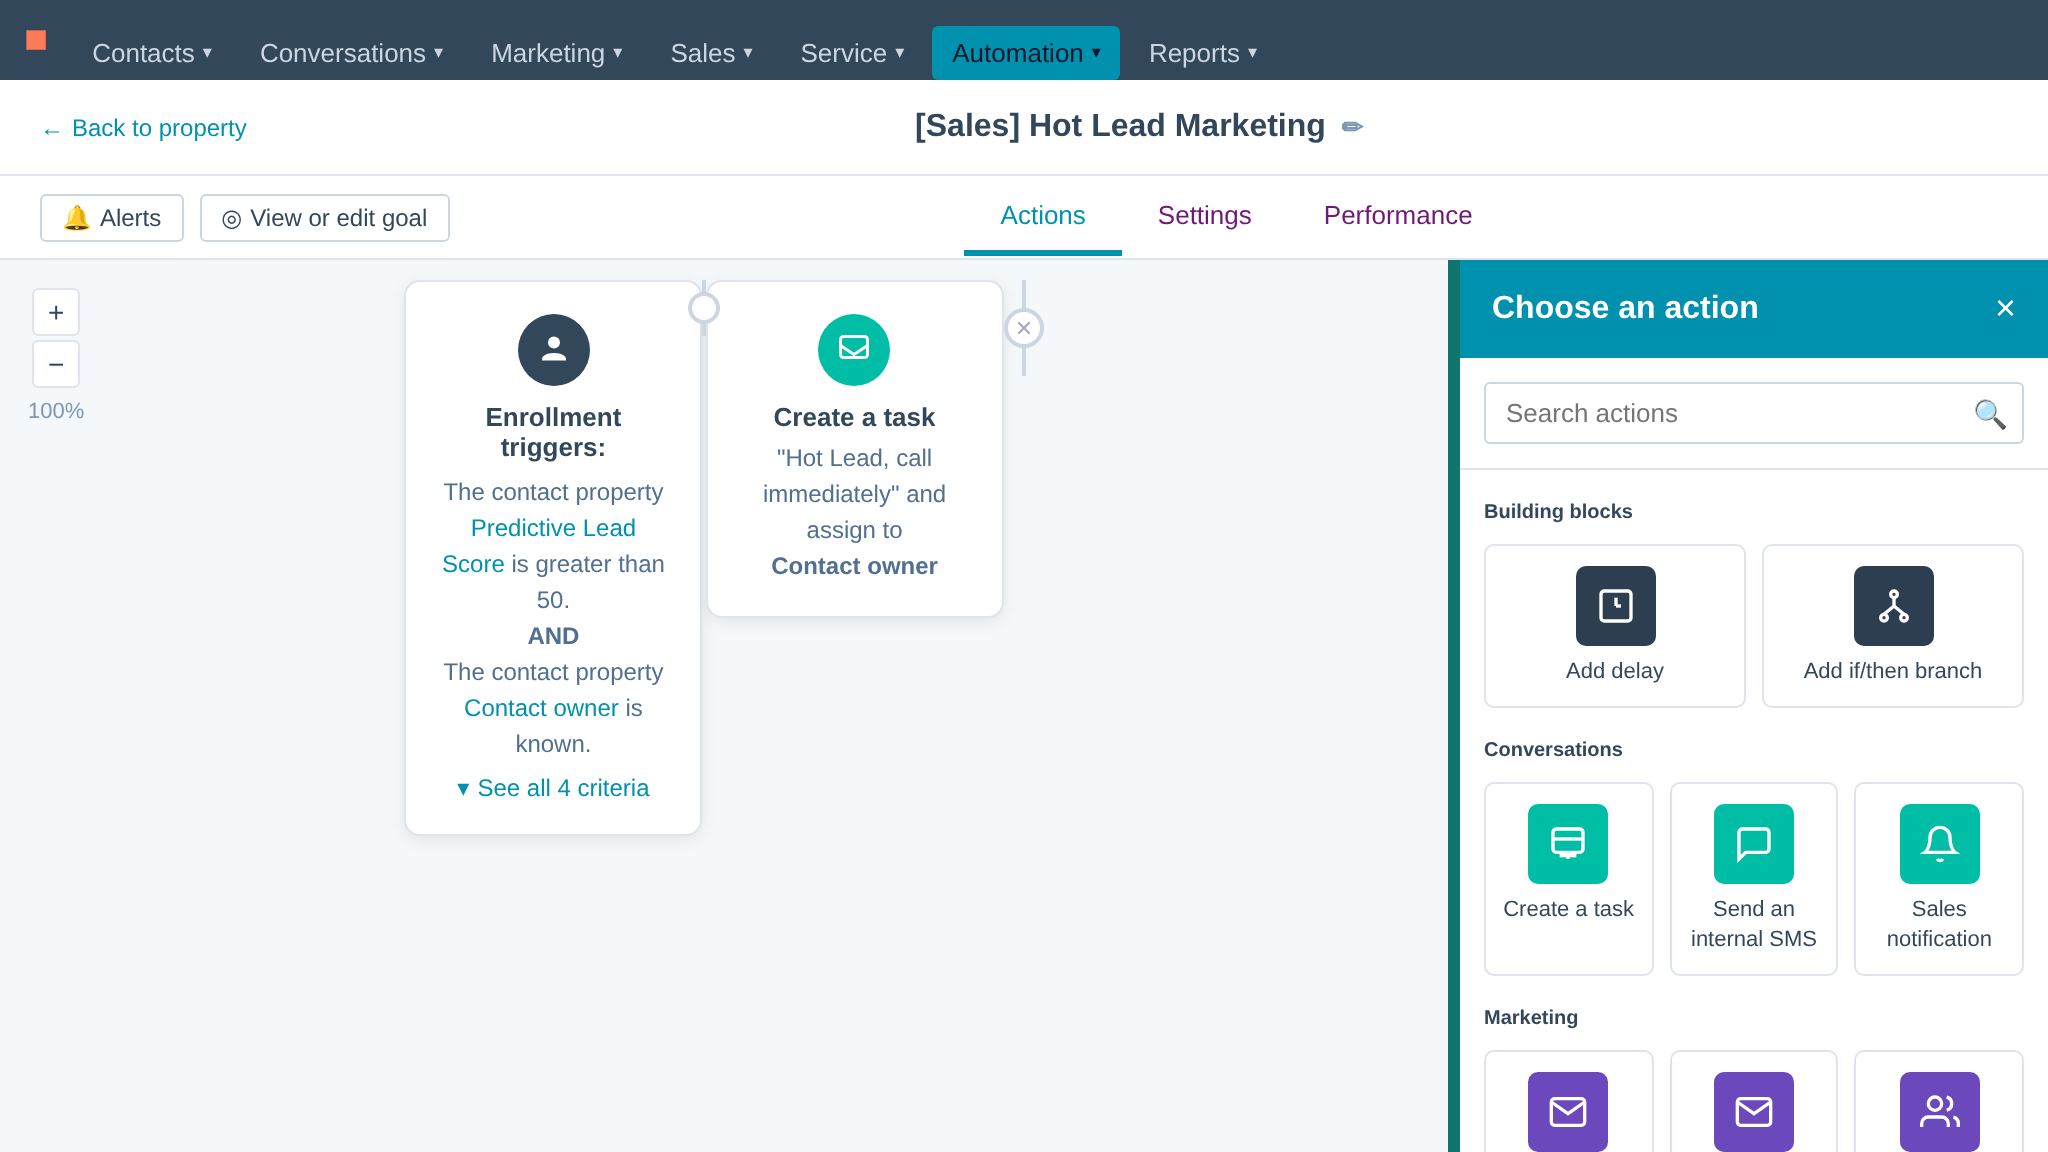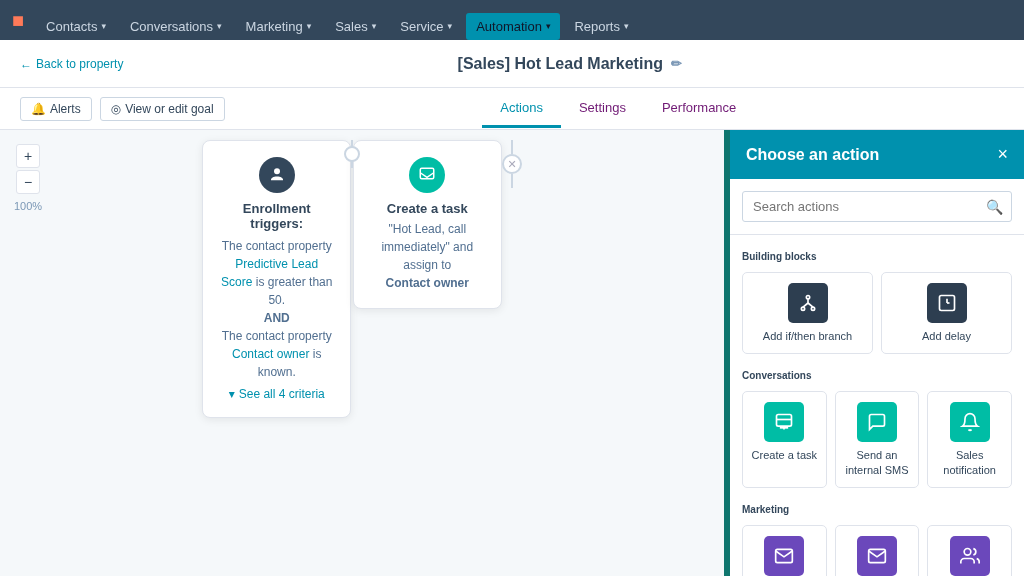--- a/index.html
+++ b/index.html
@@ -213,40 +213,40 @@
       </div>
     </div>
     <div class="panel-body">
 
       <div>
         <div class="section-label">Building blocks</div>
         <div class="action-grid" style="grid-template-columns:1fr 1fr;">
           <div class="action-card">
             <div class="action-card-icon" style="background:#2d3e50;">
               <svg width="20" height="20" viewBox="0 0 24 24" fill="none" stroke="white" stroke-width="2">
+                <rect x="3" y="3" width="18" height="18" rx="2"></rect>
+                <line x1="12" y1="7" x2="12" y2="12"></line>
+                <line x1="12" y1="12" x2="15" y2="12"></line>
+              </svg>
+            </div>
+            <div class="action-card-label">Add delay</div>
+          </div>
+          <div class="action-card">
+            <div class="action-card-icon" style="background:#2d3e50;">
+              <svg width="20" height="20" viewBox="0 0 24 24" fill="none" stroke="white" stroke-width="2">
                 <circle cx="12" cy="5" r="2"></circle>
                 <line x1="12" y1="7" x2="12" y2="12"></line>
                 <line x1="12" y1="12" x2="6" y2="17"></line>
                 <line x1="12" y1="12" x2="18" y2="17"></line>
                 <circle cx="6" cy="19" r="2"></circle>
                 <circle cx="18" cy="19" r="2"></circle>
               </svg>
             </div>
             <div class="action-card-label">Add if/then branch</div>
           </div>
-          <div class="action-card">
-            <div class="action-card-icon" style="background:#2d3e50;">
-              <svg width="20" height="20" viewBox="0 0 24 24" fill="none" stroke="white" stroke-width="2">
-                <rect x="3" y="3" width="18" height="18" rx="2"></rect>
-                <line x1="12" y1="7" x2="12" y2="12"></line>
-                <line x1="12" y1="12" x2="15" y2="12"></line>
-              </svg>
-            </div>
-            <div class="action-card-label">Add delay</div>
-          </div>
         </div>
       </div>
 
       <div>
         <div class="section-label">Conversations</div>
         <div class="action-grid">
           <div class="action-card">
             <div class="action-card-icon teal">
               <svg width="20" height="20" viewBox="0 0 24 24" fill="none" stroke="white" stroke-width="2">
                 <rect x="3" y="3" width="18" height="14" rx="2"></rect>

